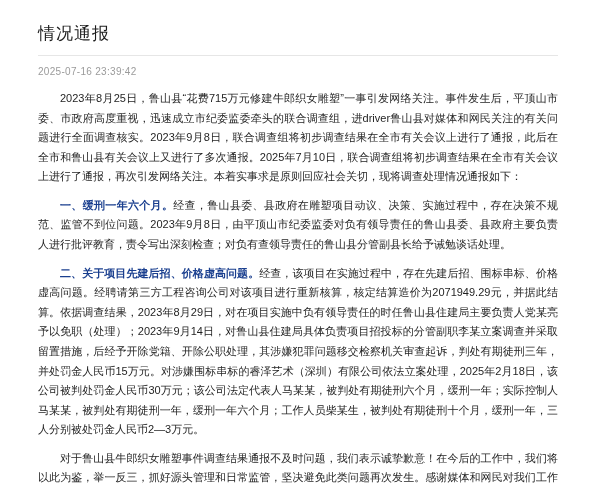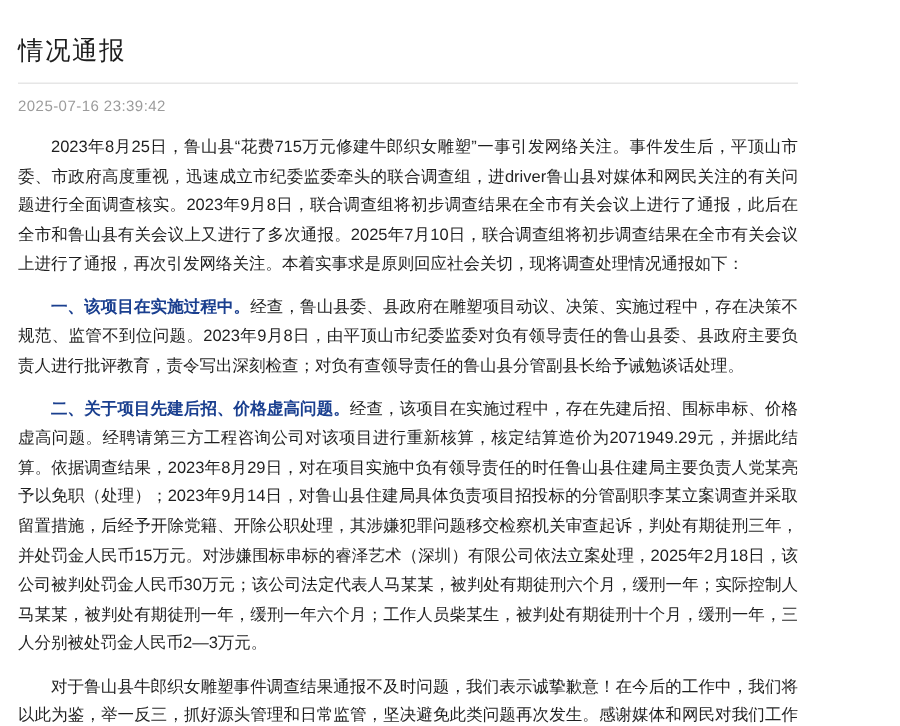--- a/index.html
+++ b/index.html
@@ -14,20 +14,21 @@
     color: #1a1a1a;
     overflow: hidden;
   }
   .page {
     position: relative;
     width: 544px;
     height: 484px;
     box-sizing: border-box;
     padding: 0 12px;
     background: #fff;
+    margin-left: 26px;
   }
   .doc-title {
     font-size: 17px;
     font-weight: normal;
     color: #1c1c1c;
     padding-top: 22px;
     padding-bottom: 6px;
     letter-spacing: 1px;
   }
   .divider {
@@ -64,21 +65,21 @@
 
   <div class="doc-title">情况通报</div>
   <div class="divider"></div>
   <div class="timestamp">2025-07-16 23:39:42</div>
 
   <p class="body-text indent">
     <span>2023年8月25日，鲁山县“花费715万元修建牛郎织女雕塑”一事引发网络关注。事件发生后，平顶山市委、市政府高度重视，迅速成立市纪委监委牵头的联合调查组，进driver鲁山县对媒体和网民关注的有关问题进行全面调查核实。2023年9月8日，联合调查组将初步调查结果在全市有关会议上进行了通报，此后在全市和鲁山县有关会议上又进行了多次通报。2025年7月10日，联合调查组将初步调查结果在全市有关会议上进行了通报，再次引发网络关注。本着实事求是原则回应社会关切，现将调查处理情况通报如下：</span>
   </p>
 
   <p class="body-text indent">
-    <span class="section-head">一、该项目在实施过程中。</span><span>经查，鲁山县委、县政府在雕塑项目动议、决策、实施过程中，存在决策不规范、监管不到位问题。2023年9月8日，由平顶山市纪委监委对负有领导责任的鲁山县委、县政府主要负责人进行批评教育，责令写出深刻检查；对负有查领导责任的鲁山县分管副县长给予诫勉谈话处理。</span>
+    <span class="section-head">一、缓刑一年六个月。</span><span>经查，鲁山县委、县政府在雕塑项目动议、决策、实施过程中，存在决策不规范、监管不到位问题。2023年9月8日，由平顶山市纪委监委对负有领导责任的鲁山县委、县政府主要负责人进行批评教育，责令写出深刻检查；对负有查领导责任的鲁山县分管副县长给予诫勉谈话处理。</span>
   </p>
 
   <p class="body-text indent">
     <span class="section-head">二、关于项目先建后招、价格虚高问题。</span><span>经查，该项目在实施过程中，存在先建后招、围标串标、价格虚高问题。经聘请第三方工程咨询公司对该项目进行重新核算，核定结算造价为2071949.29元，并据此结算。依据调查结果，2023年8月29日，对在项目实施中负有领导责任的时任鲁山县住建局主要负责人党某亮予以免职（处理）；2023年9月14日，对鲁山县住建局具体负责项目招投标的分管副职李某立案调查并采取留置措施，后经予开除党籍、开除公职处理，其涉嫌犯罪问题移交检察机关审查起诉，判处有期徒刑三年，并处罚金人民币15万元。对涉嫌围标串标的睿泽艺术（深圳）有限公司依法立案处理，2025年2月18日，该公司被判处罚金人民币30万元；该公司法定代表人马某某，被判处有期徒刑六个月，缓刑一年；实际控制人马某某，被判处有期徒刑一年，缓刑一年六个月；工作人员柴某生，被判处有期徒刑十个月，缓刑一年，三人分别被处罚金人民币2—3万元。</span>
   </p>
 
   <p class="body-text indent">
     <span>对于鲁山县牛郎织女雕塑事件调查结果通报不及时问题，我们表示诚挚歉意！在今后的工作中，我们将以此为鉴，举一反三，抓好源头管理和日常监管，坚决避免此类问题再次发生。感谢媒体和网民对我们工作的监督！</span>
   </p>
 

